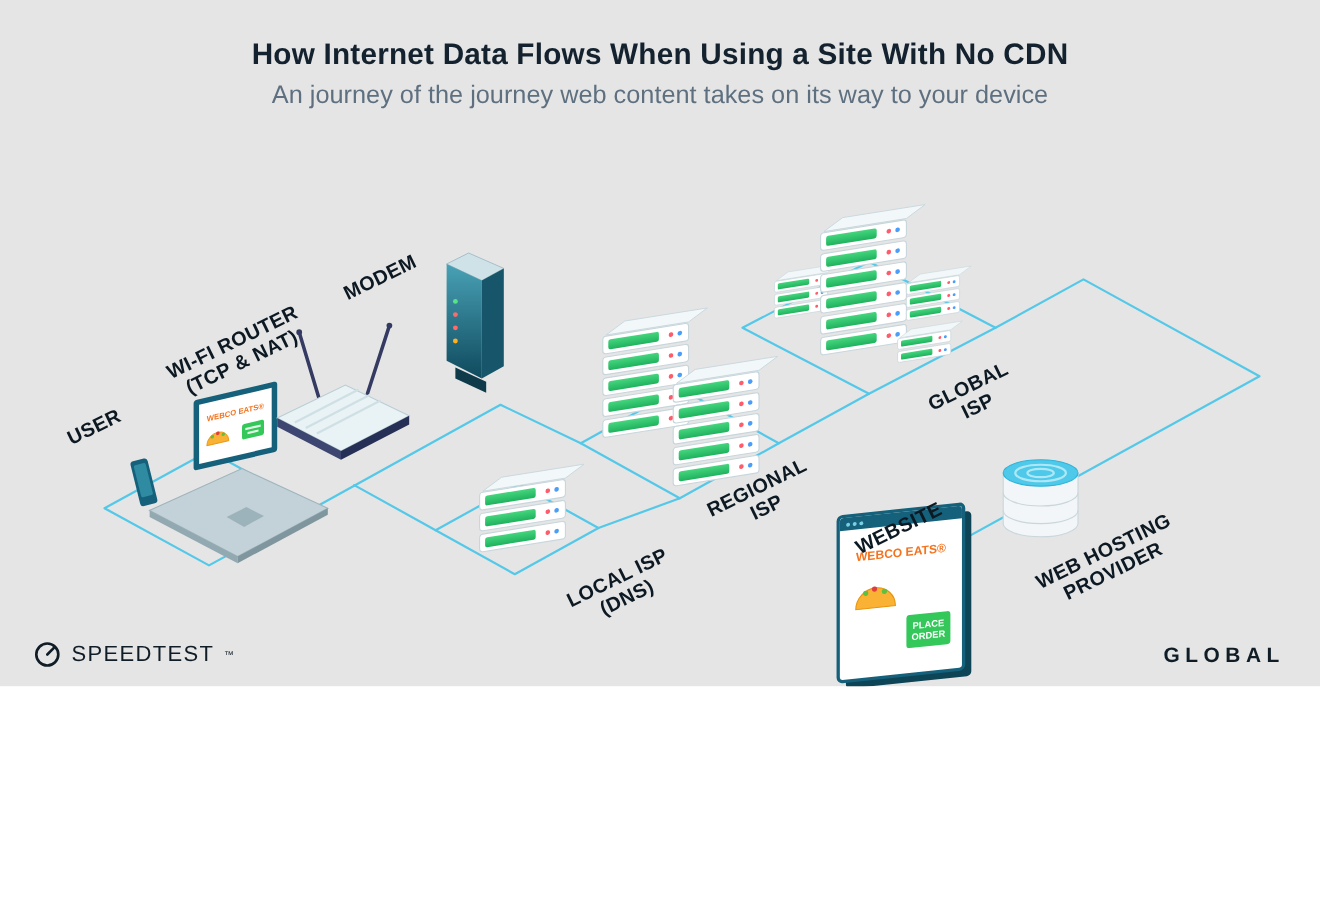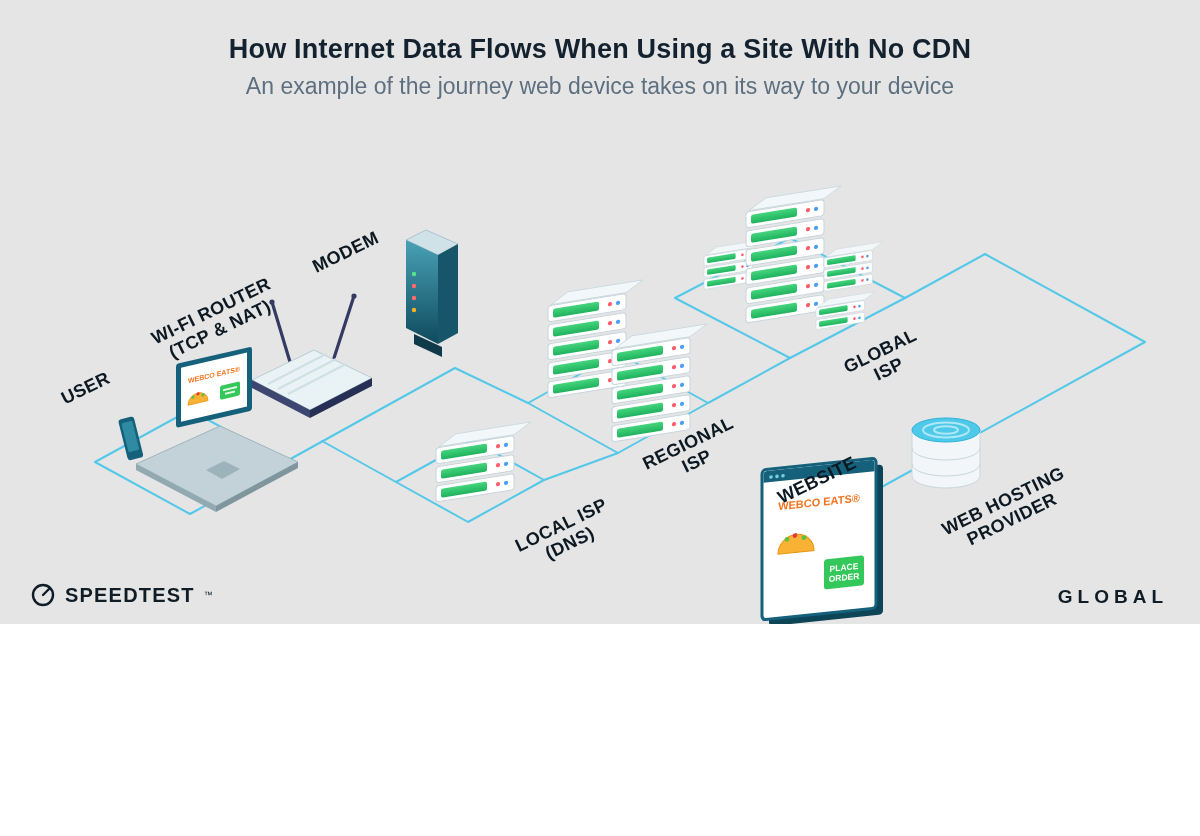--- a/index.html
+++ b/index.html
@@ -6,34 +6,34 @@
   #page{position:relative;width:1200px;height:624px;background:#e5e5e5;overflow:hidden;
         font-family:"Liberation Sans",sans-serif;}
   .header{position:absolute;top:34px;left:0;width:1200px;text-align:center;}
   .title{font-size:27px;font-weight:700;color:#13222e;margin:0;letter-spacing:.2px;}
   .subtitle{font-size:23px;font-weight:400;color:#5e7080;margin-top:8px;}
   #diagram{position:absolute;top:0;left:0;}
   .label{position:absolute;font-weight:700;color:#0c1822;text-align:center;
          transform:rotate(-26deg);font-size:18px;line-height:1.12;letter-spacing:.4px;}
   .label .l2{font-weight:700;}
   .footer-left{position:absolute;left:30px;bottom:16px;display:flex;align-items:center;gap:9px;}
-  .speedtest-word{font-size:20px;font-weight:700;letter-spacing:1.2px;color:#101c26;}
+  .speedtest-word{font-size:20px;font-weight:400;letter-spacing:1.2px;color:#101c26;}
   .tm{font-size:9px;vertical-align:super;color:#101c26;font-weight:400;}
   .footer-right{position:absolute;right:32px;bottom:16px;}
   .ookla-word{font-size:19px;font-weight:700;letter-spacing:5px;color:#101c26;}
   svg text{font-family:"Liberation Sans",sans-serif;}
 </style>
 </head>
 <body>
 
 <div id="page">
 
   <div class="header">
     <h1 class="title">How Internet Data Flows When Using a Site With No CDN</h1>
-    <div class="subtitle">An example of the journey web device takes on its way to your device</div>
+    <div class="subtitle">An journey of the journey web content takes on its way to your device</div>
   </div>
 
   <svg id="diagram" width="1200" height="836" viewBox="0 0 1200 836">
     <defs>
       <linearGradient id="mgrad" x1="0" y1="0" x2="0" y2="1">
         <stop offset="0" stop-color="#49a1b5"></stop>
           <stop offset="1" stop-color="#0f4a5e"></stop>
       </linearGradient>
       <linearGradient id="ggrad" x1="0" y1="0" x2="0" y2="1">
         <stop offset="0" stop-color="#46d57e"></stop>

